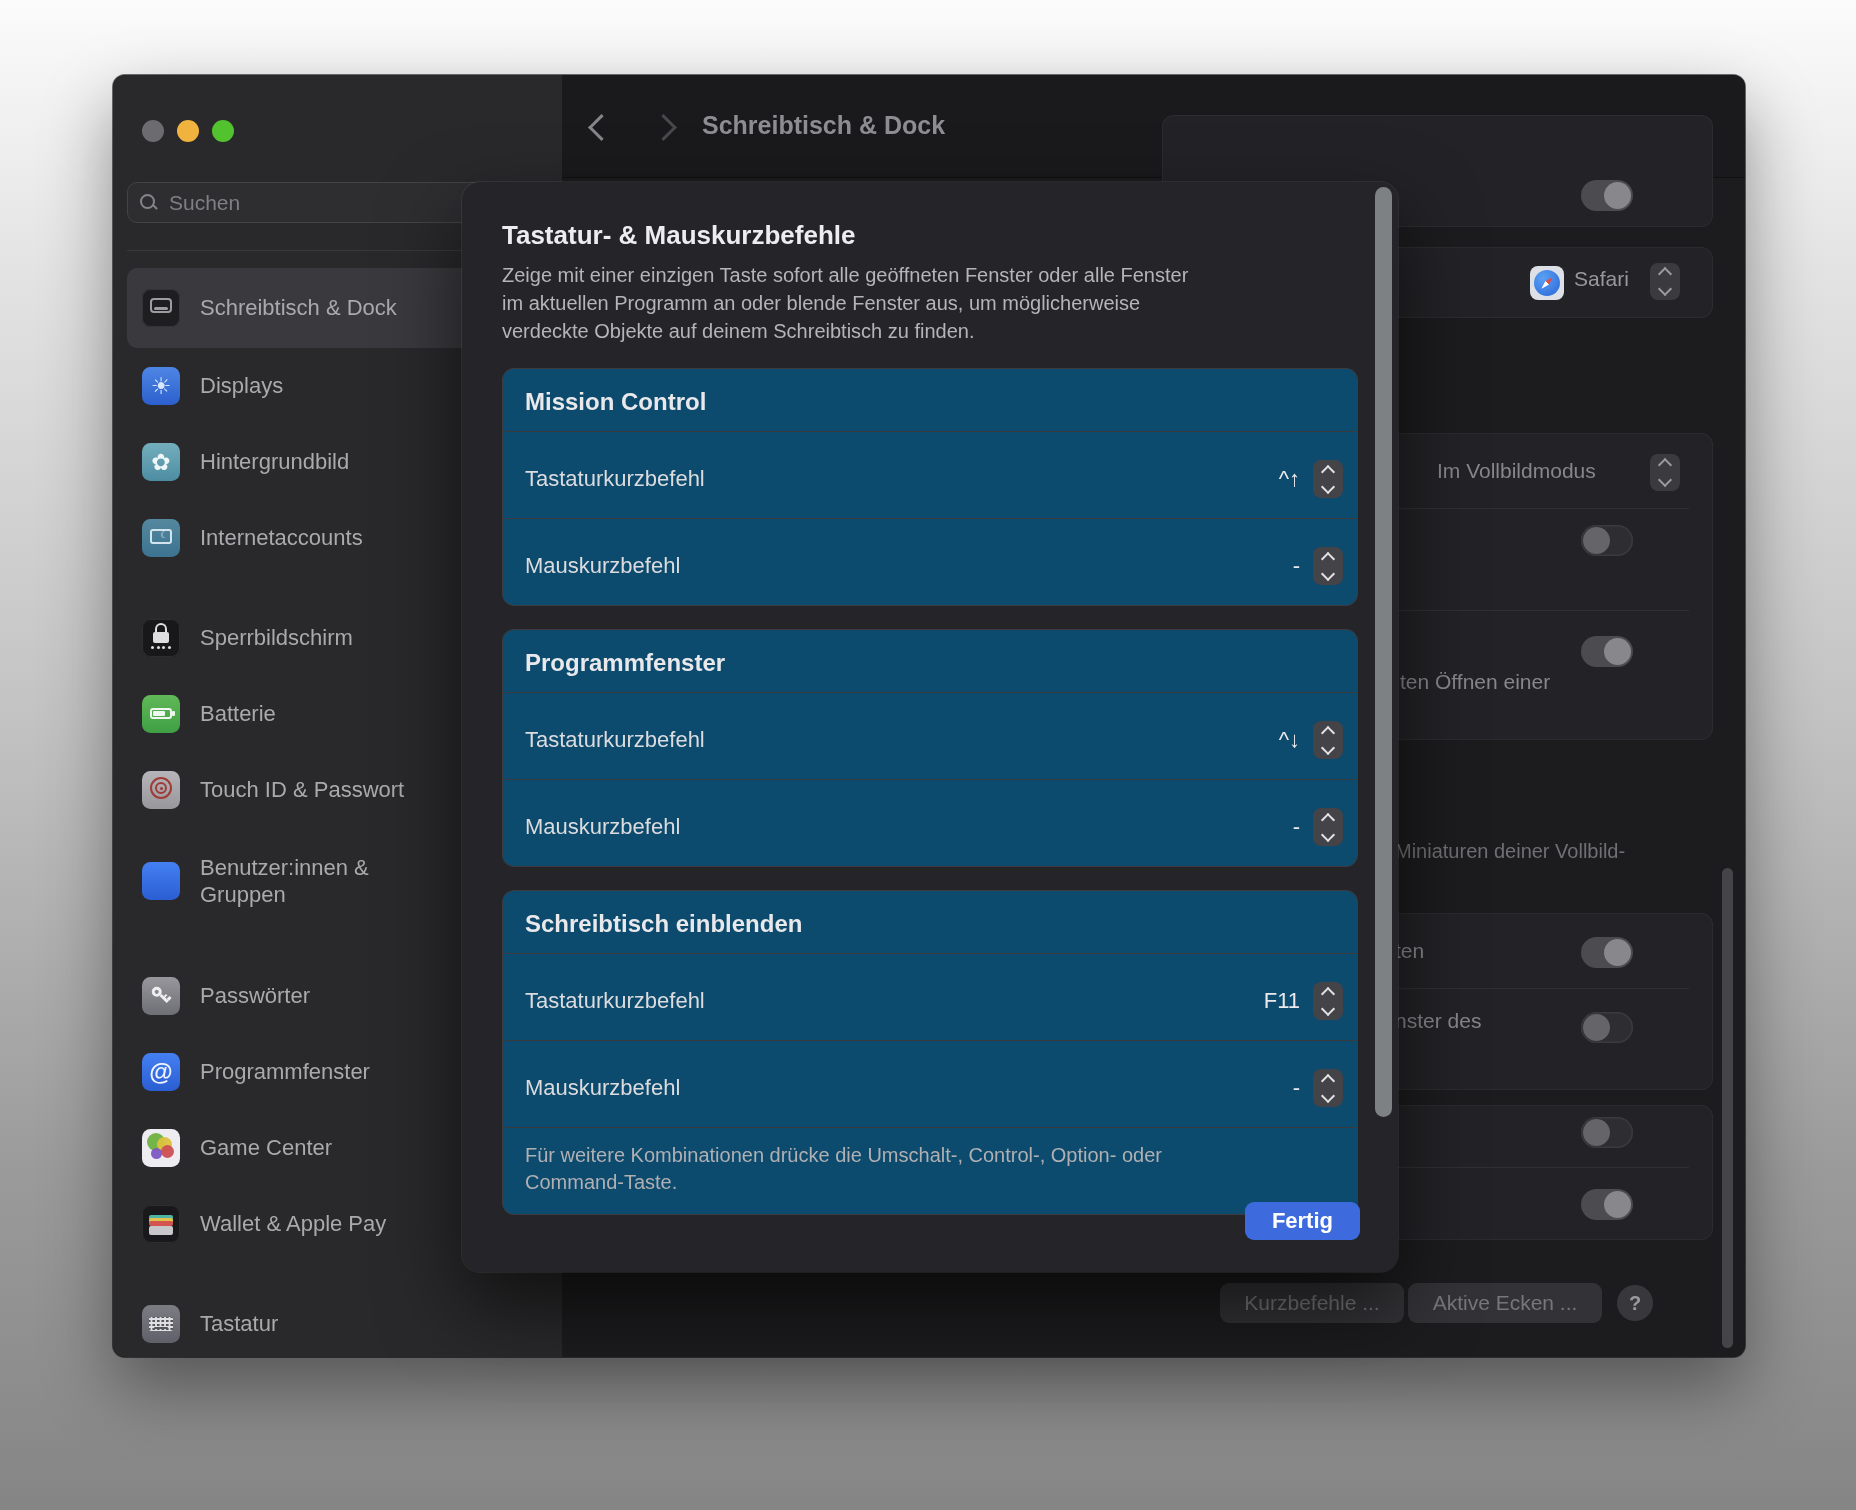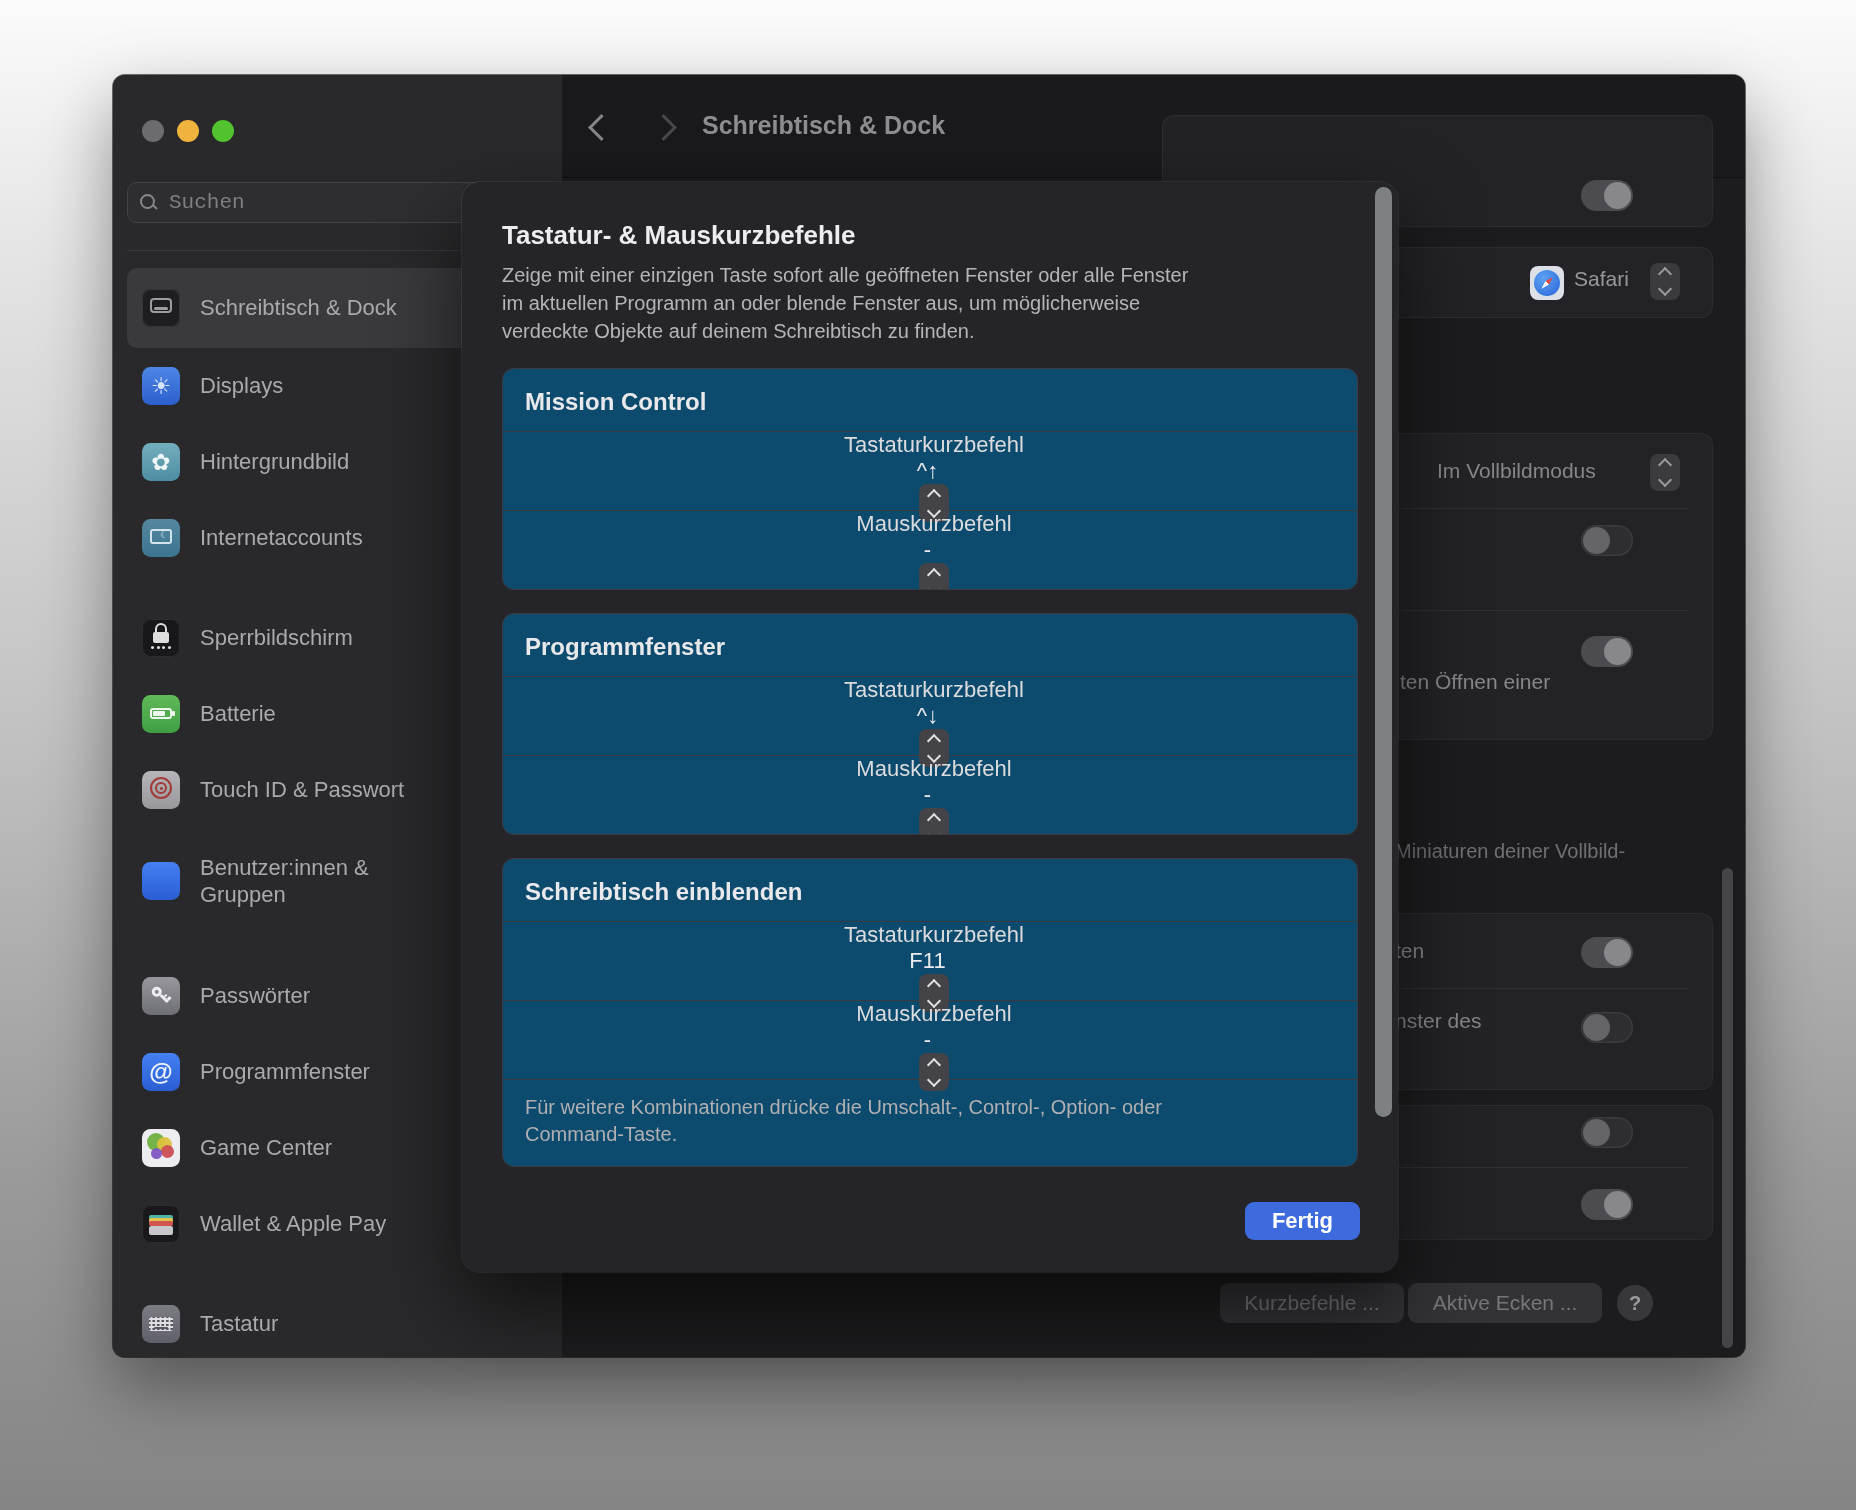--- a/index.html
+++ b/index.html
@@ -21,21 +21,21 @@
   .tl.gray{background:#6c6c70;}
   .tl.yellow{background:#f0b33e;}
   .tl.green{background:#53c22f;}
   .search{
     position:absolute;left:14px;top:107px;width:404px;height:41px;box-sizing:border-box;
     border:1.5px solid #434346;border-radius:10px;background:#2e2e31;
     display:flex;align-items:center;padding:0 12px;gap:9px;
   }
   .search input{
     background:transparent;border:none;outline:none;flex:1;
-    font-family:Liberation Mono, monospace;font-size:21px;color:#cfcfd2;
+    font-family:Liberation Sans, sans-serif;font-size:21px;color:#cfcfd2;
   }
   .search input::placeholder{color:#7f7f84;}
   .mag{position:relative;width:18px;height:18px;flex-shrink:0;}
   .mag::before{content:"";position:absolute;left:0;top:0;width:11px;height:11px;border:2.2px solid #85858a;border-radius:50%;}
   .mag::after{content:"";position:absolute;left:12px;top:12px;width:6px;height:2.2px;background:#85858a;transform:rotate(45deg);border-radius:1px;}
   .sb-divider{position:absolute;left:14px;top:175px;width:404px;height:1px;background:#39393c;}
   .sb-nav{position:absolute;left:14px;top:193px;width:421px;}
   .sb-item{display:flex;align-items:center;gap:20px;height:76px;padding-left:15px;border-radius:10px;position:relative;}
   .sb-item.sel{background:#3a3a3e;height:80px;}
   .sb-item.gap{margin-top:24px;}
@@ -129,21 +129,21 @@
   .dialog{
     position:absolute;left:462px;top:182px;width:936px;height:1090px;z-index:10;
     background:#252529;border-radius:18px;
     box-shadow:0 0 0 1px rgba(255,255,255,.07),0 35px 80px rgba(0,0,0,.6);
     box-sizing:border-box;padding:0 40px;
   }
   .dlg-title{margin-top:38px;font-size:26px;font-weight:bold;color:#ededf0;}
   .dlg-desc{margin-top:10px;font-size:20px;line-height:28px;color:#b5b5b8;white-space:nowrap;}
   .sec{margin-top:23px;background:#0c4a6e;border:1px solid #3c3c40;border-radius:12px;overflow:hidden;}
   .sec-h{padding:19px 22px 15px;font-size:24px;font-weight:bold;color:#e9e9eb;}
-  .sec-row{height:78px;display:flex;align-items:center;padding:0 14px 0 22px;border-top:1px solid #3a3a3e;flex-direction:column;}
+  .sec-row{height:78px;display:flex;align-items:center;padding:8px 14px 0 22px;border-top:1px solid #3a3a3e;}
   .sec-row .lbl{flex:1;font-size:22px;color:#dcdcde;}
   .sec-row .val{font-size:22px;color:#eaeaec;margin-right:13px;white-space:nowrap;}
   .dstep{position:static;width:30px;height:38px;background:#434348;flex-shrink:0;}
   .dstep i{border-color:#e2e2e5;}
   .sec-foot{border-top:1px solid #3a3a3e;padding:14px 22px 18px;font-size:20px;line-height:27px;color:#b0b0b3;white-space:nowrap;}
   .done-btn{
     position:absolute;right:38px;bottom:32px;height:38px;padding:0 27px;border:none;border-radius:9px;
     background:#3d6bdd;color:#ffffff;font-size:22px;font-weight:bold;font-family:"Liberation Sans",sans-serif;
   }
   .dlg-scroll{position:absolute;right:6px;top:5px;width:17px;height:930px;border-radius:9px;background:#7e8184;}

